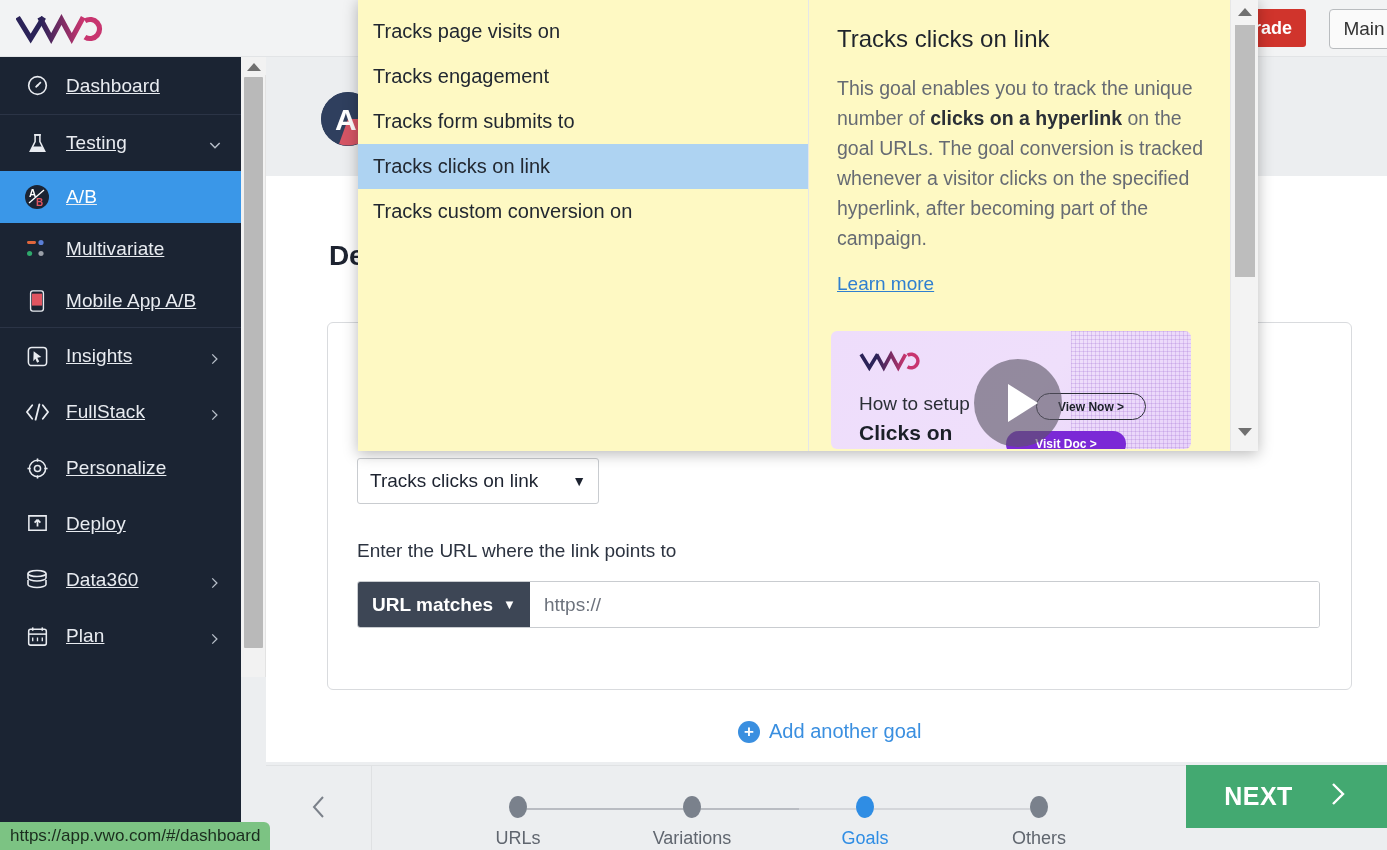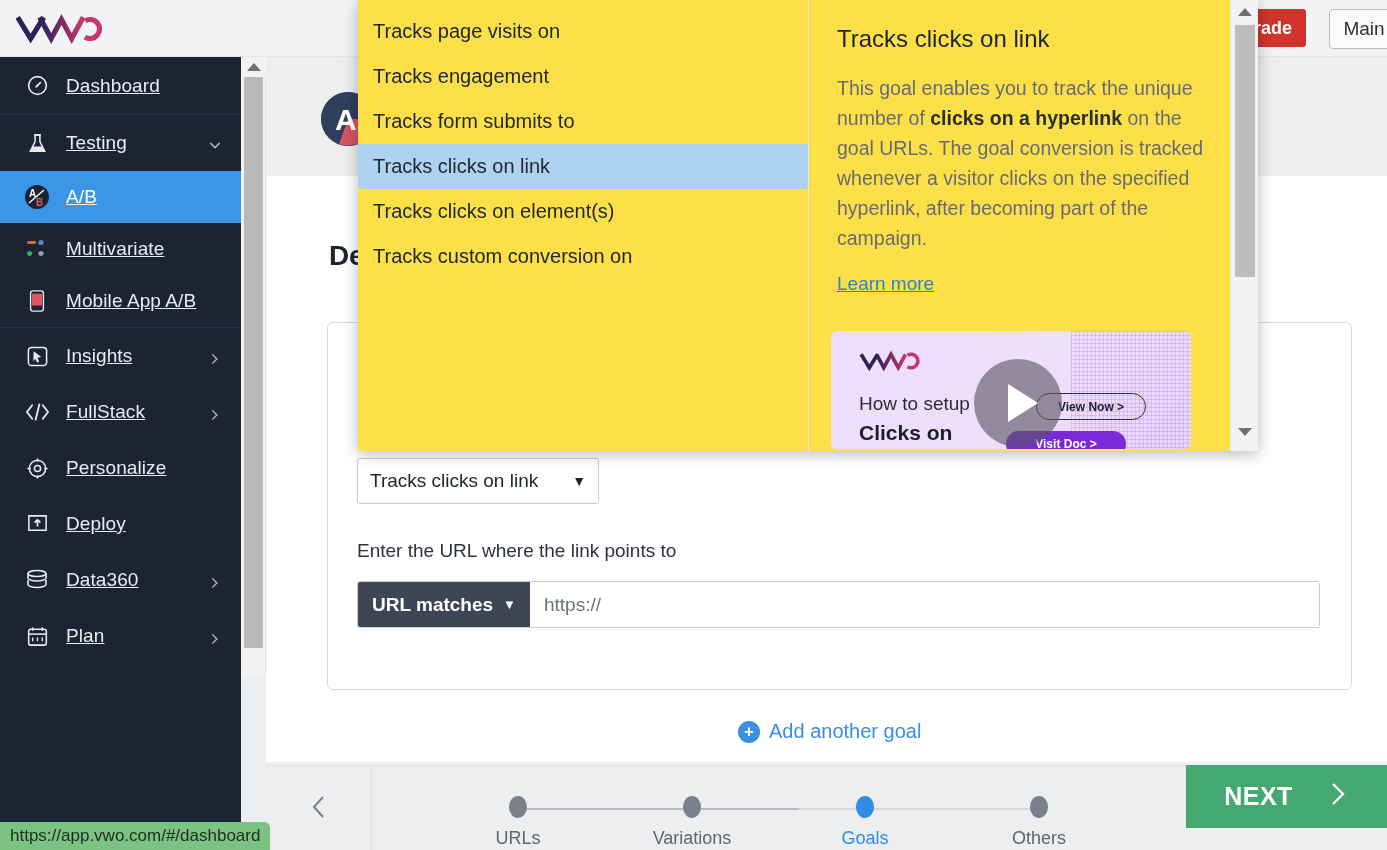--- a/index.html
+++ b/index.html
@@ -177,21 +177,21 @@
   .status-url{
     position:absolute; left:0; top:822px; height:28px;
     background:#7cc383; color:#1b2d1e; font-size:17px;
     display:flex; align-items:center; padding:8px 10px;
     border-top-right-radius:6px; white-space:nowrap; z-index:60;
   }
 
   
   .dd{
     position:absolute; left:358px; top:-1px; width:900px; height:452px;
-    background:#fde047; box-shadow:0 3px 14px rgba(0,0,0,.28);
+    background:#fef9c3; box-shadow:0 3px 14px rgba(0,0,0,.28);
     display:flex; z-index:40;
   }
   .dd-list{
     width:451px; padding-top:10px; border-right:1px solid #e5e6e8;
     flex:0 0 451px;
   }
   .dd-item{
     height:45px; display:flex; align-items:center; padding-left:15px;
     font-size:20px; color:#222831; cursor:pointer; white-space:nowrap;
   }
@@ -531,21 +531,20 @@
 
   <div class="status-url">https://app.vwo.com/#/dashboard</div>
 
   <div class="dd">
 
     <div class="dd-list">
       <div class="dd-item">Tracks page visits on</div>
       <div class="dd-item">Tracks engagement</div>
       <div class="dd-item">Tracks form submits to</div>
       <div class="dd-item selected">Tracks clicks on link</div>
-      <div class="dd-item">Tracks clicks on element(s)</div>
       <div class="dd-item">Tracks custom conversion on</div>
     </div>
 
     <div class="dd-info">
       <h3>Tracks clicks on link</h3>
       <p><span>This goal enables you to track the unique number of </span><b>clicks on a hyperlink</b><span> on the goal URLs. The goal conversion is tracked whenever a visitor clicks on the specified hyperlink, after becoming part of the campaign.</span></p>
       <a class="dd-learn">Learn more</a>
 
       <div class="dd-video">
         <div class="vgrid"></div>

